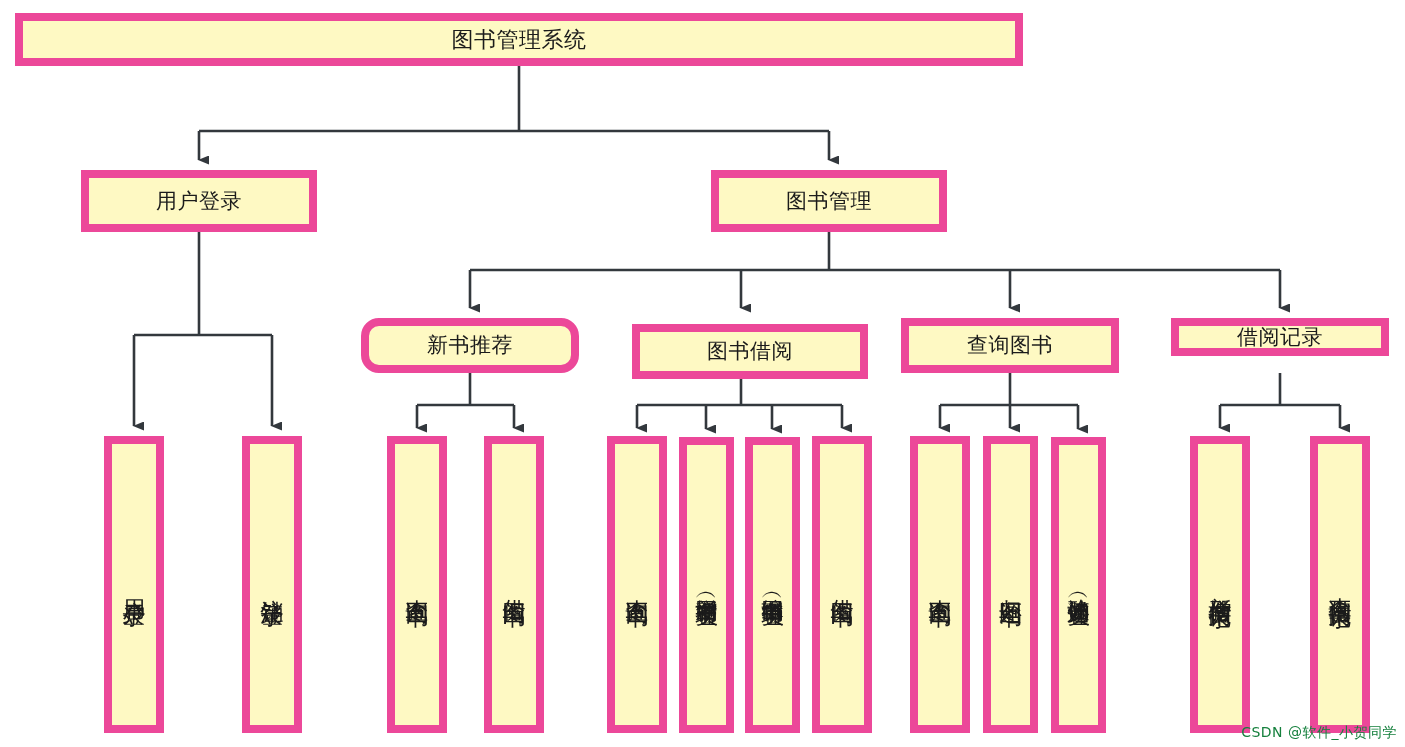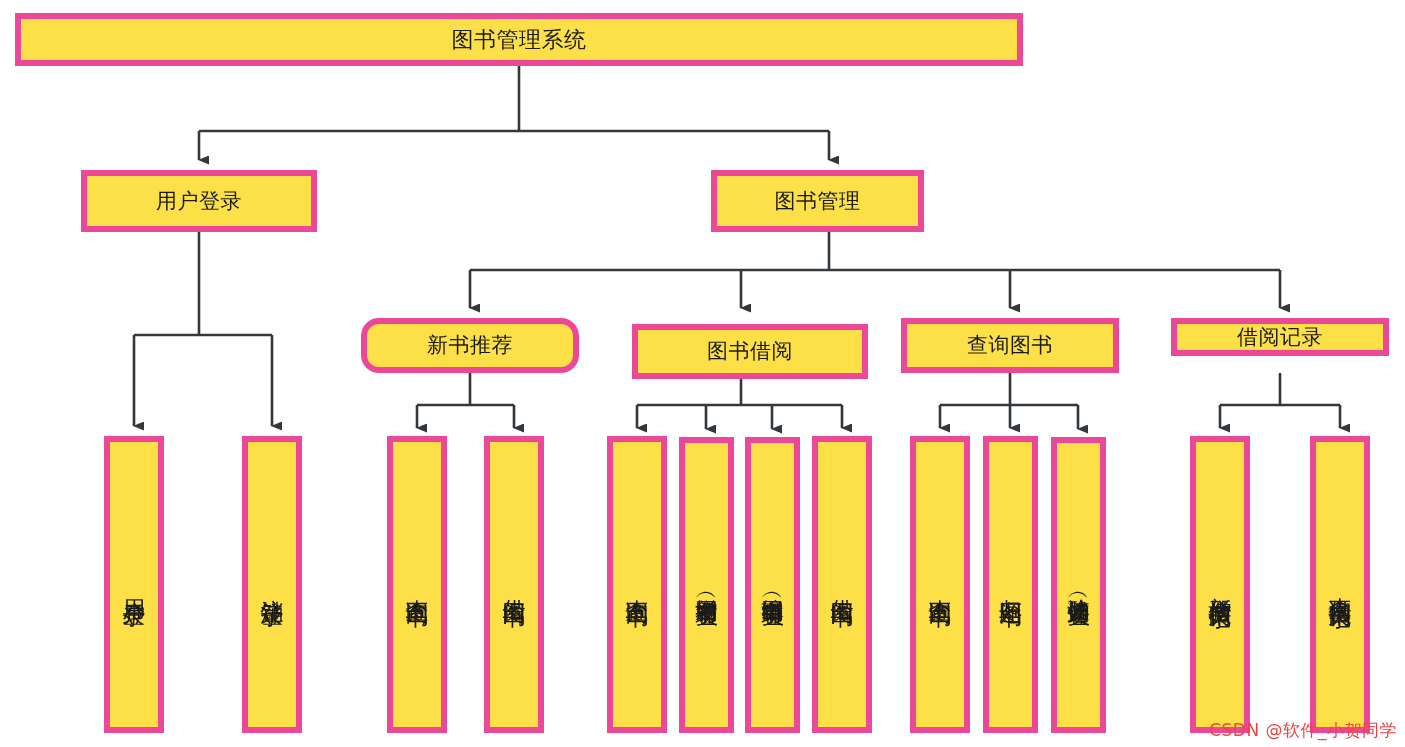--- a/index.html
+++ b/index.html
@@ -21,22 +21,22 @@
   #diagram-svg {
     position: absolute;
     left: 0;
     top: 0;
     width: 1405px;
     height: 747px;
   }
   .node {
     position: absolute;
     box-sizing: border-box;
-    background: #fde047;
-    border: 6px solid #ec4899;
+    background: #fef9c3;
+    border: 8px solid #ec4899;
     display: flex;
     align-items: center;
     justify-content: center;
     color: #1b1b1b;
     line-height: 1.18;
   }
   .node-label {
     display: block;
     text-align: center;
     white-space: nowrap;
@@ -64,22 +64,22 @@
     white-space: nowrap;
   }
   .node.vert.tall .node-label {
     font-size: 22px;
     letter-spacing: 1px;
   }
   #watermark {
     position: absolute;
     right: 8px;
     bottom: 5px;
-    font-size: 17px;
-    color: #ef4444;
+    font-size: 14px;
+    color: #15803d;
     letter-spacing: 0.5px;
     white-space: nowrap;
     pointer-events: none;
   }
 </style>
 </head>
 <body>
 
 <div id="diagram-root">
 
@@ -133,21 +133,21 @@
     </g>
   </svg>
 
   <div class="node horiz root" style="left: 15px; top: 13px; width: 1008px; height: 53px;">
     <span class="node-label">图书管理系统</span>
   </div>
 
   <div class="node horiz" style="left: 81px; top: 170px; width: 236px; height: 62px;">
     <span class="node-label">用户登录</span>
   </div>
-  <div class="node horiz" style="left: 711px; top: 170px; width: 213px; height: 62px;">
+  <div class="node horiz" style="left: 711px; top: 170px; width: 236px; height: 62px;">
     <span class="node-label">图书管理</span>
   </div>
 
   <div class="node horiz" style="left: 361px; top: 318px; width: 218px; height: 55px; border-radius: 18px;">
     <span class="node-label">新书推荐</span>
   </div>
   <div class="node horiz" style="left: 632px; top: 324px; width: 236px; height: 55px;">
     <span class="node-label">图书借阅</span>
   </div>
   <div class="node horiz" style="left: 901px; top: 318px; width: 218px; height: 55px;">

